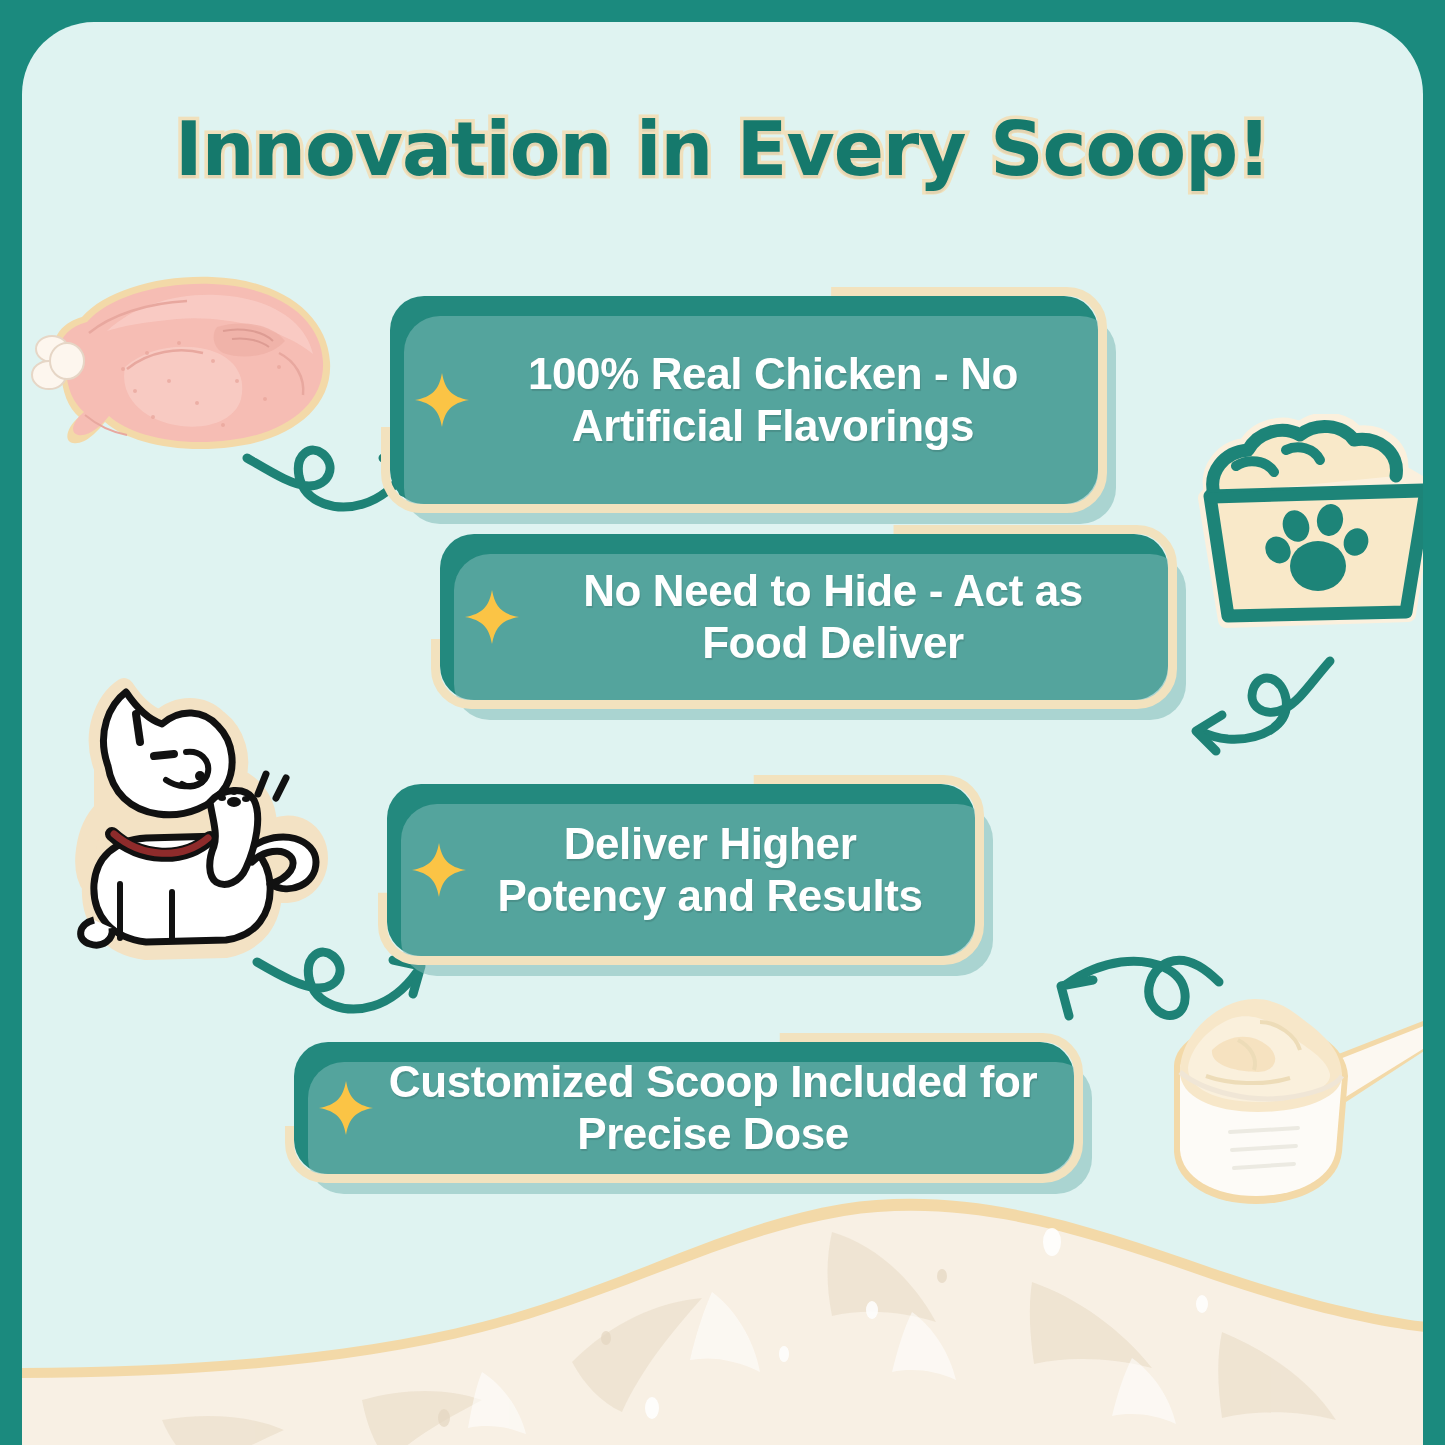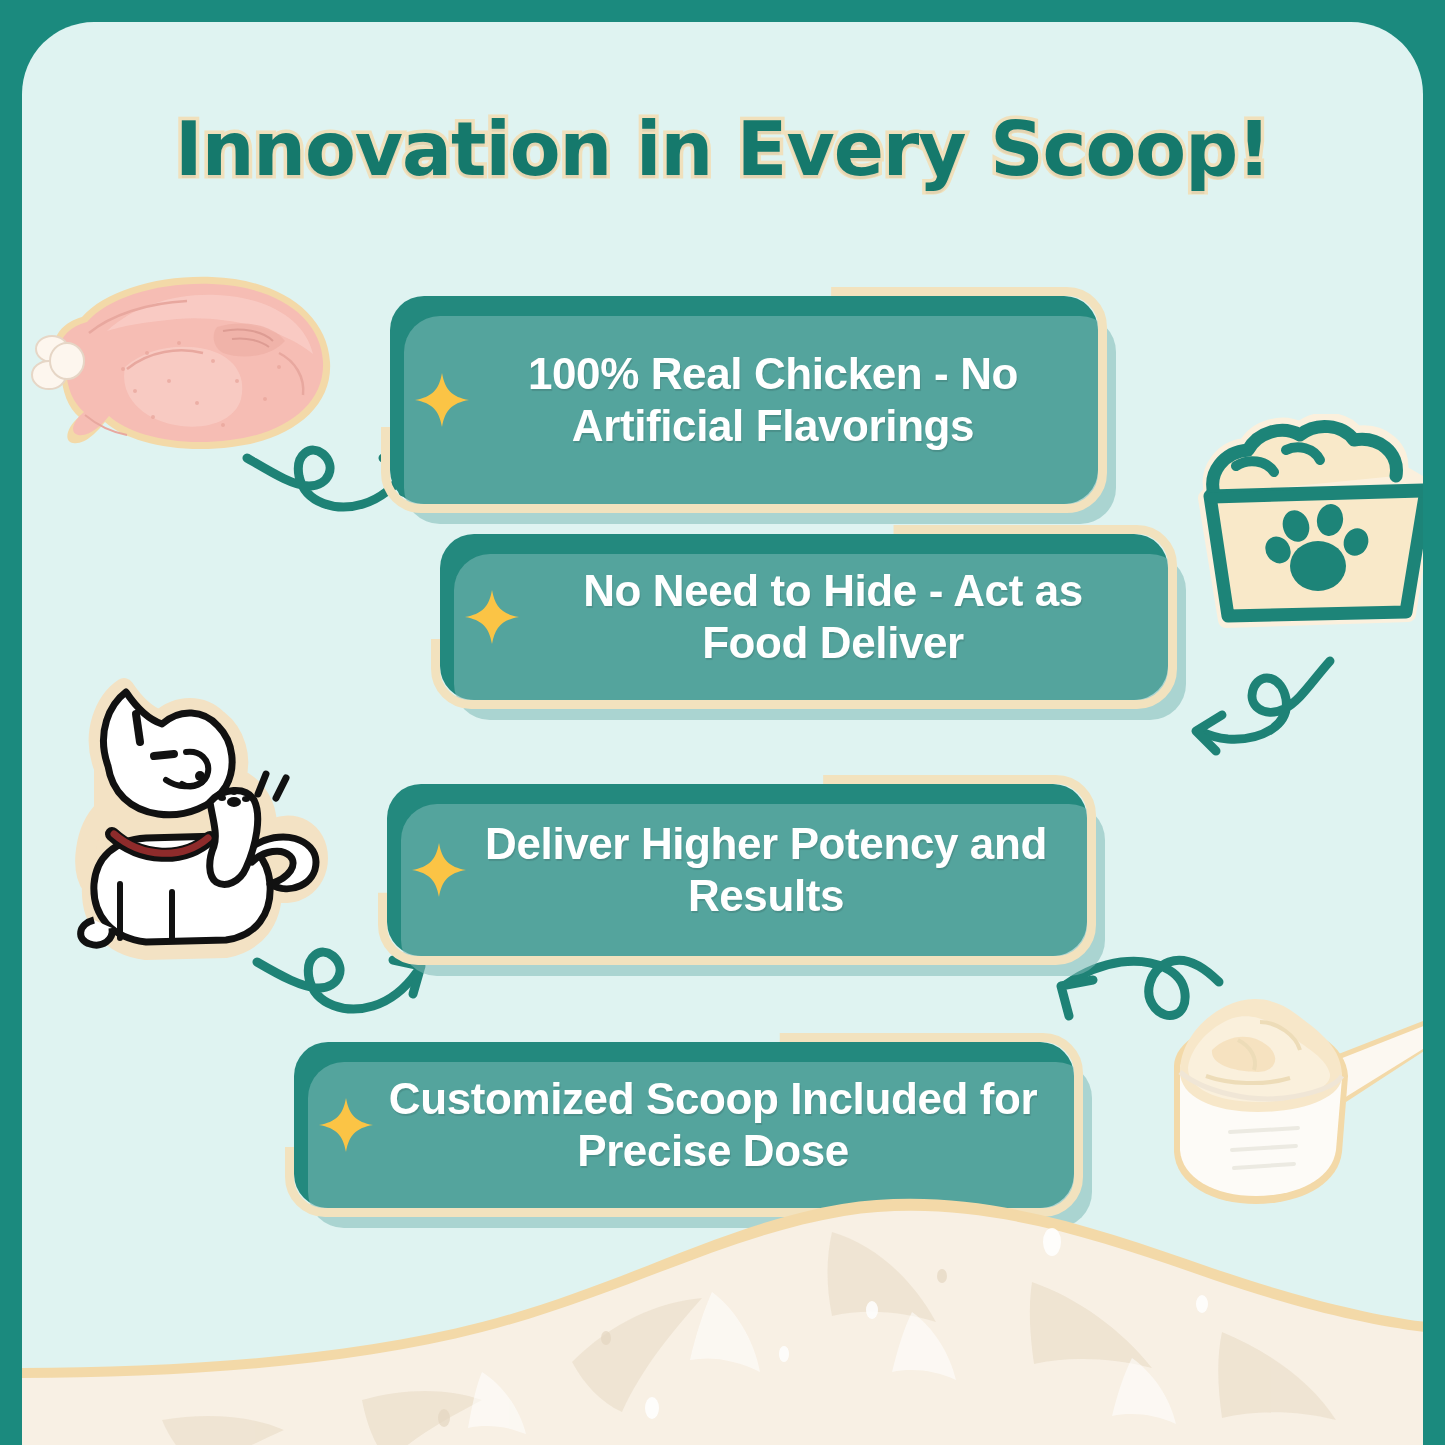--- a/index.html
+++ b/index.html
@@ -89,22 +89,22 @@
     font-size:44px;
     font-weight:bold;
     line-height:1.18;
     letter-spacing:-0.4px;
     font-family:"Liberation Sans", sans-serif;
     text-shadow:1px 2px 1px rgba(0,0,0,0.12);
   }
 
   #card0{ left:368px; top:238px; width:708px; height:208px;margin-top:36px; }
   #card1{ left:418px; top:512px; width:728px; height:166px; }
-  #card2{ left:365px; top:762px; width:700px; height:172px; }
-  #card3{ left:272px; top:1020px; width:780px; height:166px; }
+  #card2{ left:365px; top:762px; width:588px; height:172px; }
+  #card3{ left:272px; top:1020px; width:780px; height:132px; }
 
   
   .arrow{position:absolute;z-index:4;}
   #arrow0{left:215px;top:408px;width:200px;height:100px;}
   #arrow1{left:1150px;top:625px;width:200px;height:120px;}
   #arrow2{left:225px;top:908px;width:200px;height:105px;}
   #arrow3{left:1015px;top:918px;width:195px;height:110px;}
 
   
   .art{position:absolute;z-index:5;}

